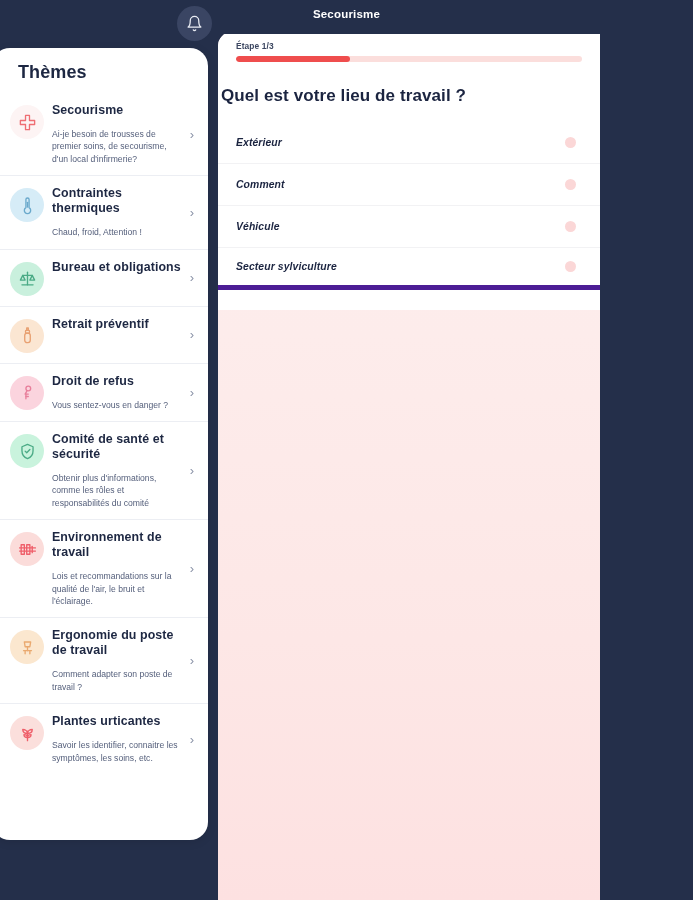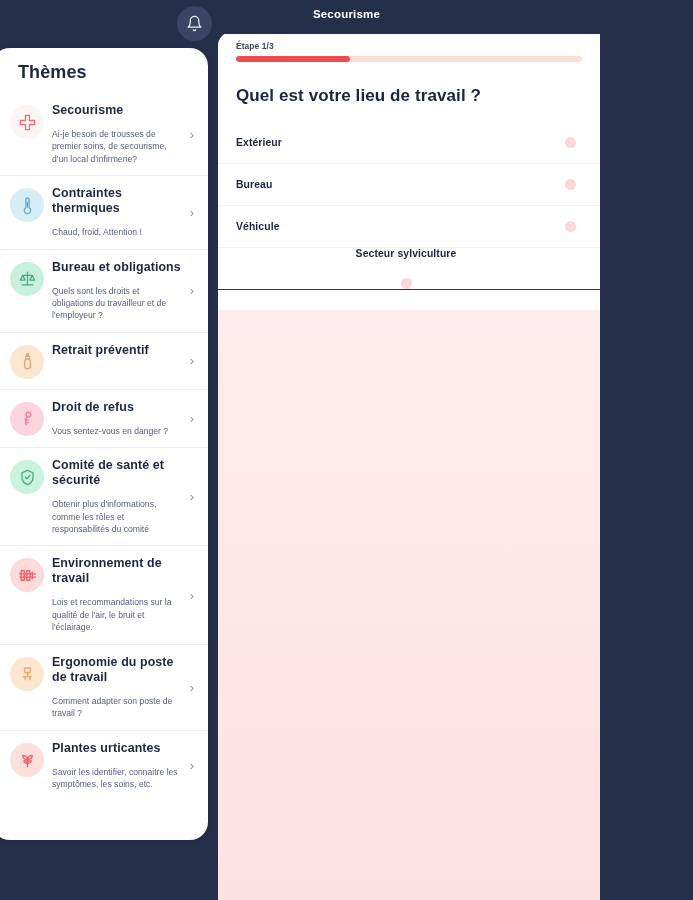--- a/index.html
+++ b/index.html
@@ -164,41 +164,41 @@
   .progress-fill {
     position: absolute;
     left: 0; top: 0; bottom: 0;
     width: 33.33%;
     border-radius: 4px;
     background: #ef4d4d;
   }
 
   .q-block {
     background: #ffffff;
-    padding: 14px 18px 16px 18px;
+    padding: 14px 18px 16px 3px;
   }
   .question {
     color: #1b2440;
     font-size: 17px;
     font-weight: 700;
     letter-spacing: .1px;
   }
 
-  .options { background: #ffffff; padding: 0 0 6px 0; }
+  .options { background: #ffffff; padding: 0 0 6px 0; font-style: italic; }
   .option-row {
     position: relative;
     display: flex;
     align-items: center;
     justify-content: space-between;
     height: 42px;
     padding: 0 24px 0 18px;
     border-bottom: 1px solid #f2f2f4;
     cursor: pointer;
   }
-  .option-row:last-child { border-bottom: 1px solid #4c1d95; flex-direction: column; }
+  .option-row:last-child { border-bottom: 5px solid #4c1d95; }
   .option-label {
     color: #1b2440;
     font-size: 10.4px;
     font-weight: 600;
     letter-spacing: .1px;
   }
   .option-dot {
     width: 11px; height: 11px;
     border-radius: 50%;
     background: #fbd7d7;
@@ -229,21 +229,21 @@
     <div class="q-block">
       <div class="question">Quel est votre lieu de travail ?</div>
     </div>
 
     <div class="options" id="options-list">
         <div class="option-row">
           <span class="option-label">Extérieur</span>
           <span class="option-dot"></span>
         </div>
         <div class="option-row">
-          <span class="option-label">Bureau</span>
+          <span class="option-label">Comment</span>
           <span class="option-dot"></span>
         </div>
         <div class="option-row">
           <span class="option-label">Véhicule</span>
           <span class="option-dot"></span>
         </div>
         <div class="option-row">
           <span class="option-label">Secteur sylviculture</span>
           <span class="option-dot"></span>
         </div>
@@ -285,21 +285,20 @@
               <svg width="19" height="19" viewBox="0 0 24 24" fill="none" stroke="#4bab86" stroke-width="1.7" stroke-linecap="round" stroke-linejoin="round">
                 <path d="M12 4v16"></path>
                 <path d="M5 20h14"></path>
                 <path d="M6 8h12"></path>
                 <path d="M6 8 3 14h6z"></path>
                 <path d="M18 8l-3 6h6z"></path>
               </svg>
             </div>
             <div class="theme-text">
               <div class="theme-name">Bureau et obligations</div>
-              <div class="theme-desc">Quels sont les droits et obligations du travailleur et de l'employeur ?</div>
             </div>
             <div class="theme-chev">›</div>
           </div>
           <div class="theme-item">
             <div class="theme-icon" style="background: rgb(251, 230, 210);">
               <svg width="19" height="19" viewBox="0 0 24 24" fill="none" stroke="#e8a071" stroke-width="1.7" stroke-linecap="round" stroke-linejoin="round">
                 <rect x="8.5" y="9" width="7" height="12" rx="3"></rect>
                 <rect x="9.5" y="5.5" width="5" height="3.5" rx="1"></rect>
                 <path d="M11 2.5h2v3h-2z"></path>
               </svg>

